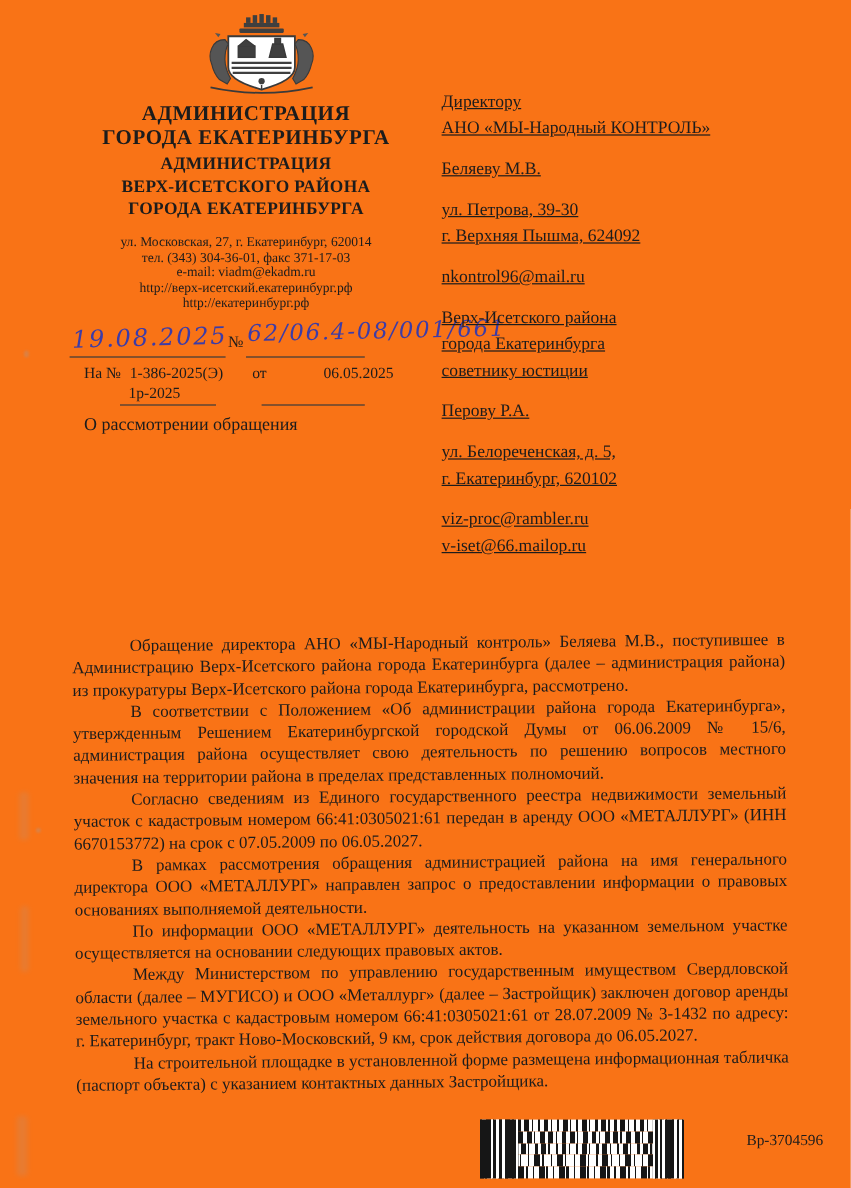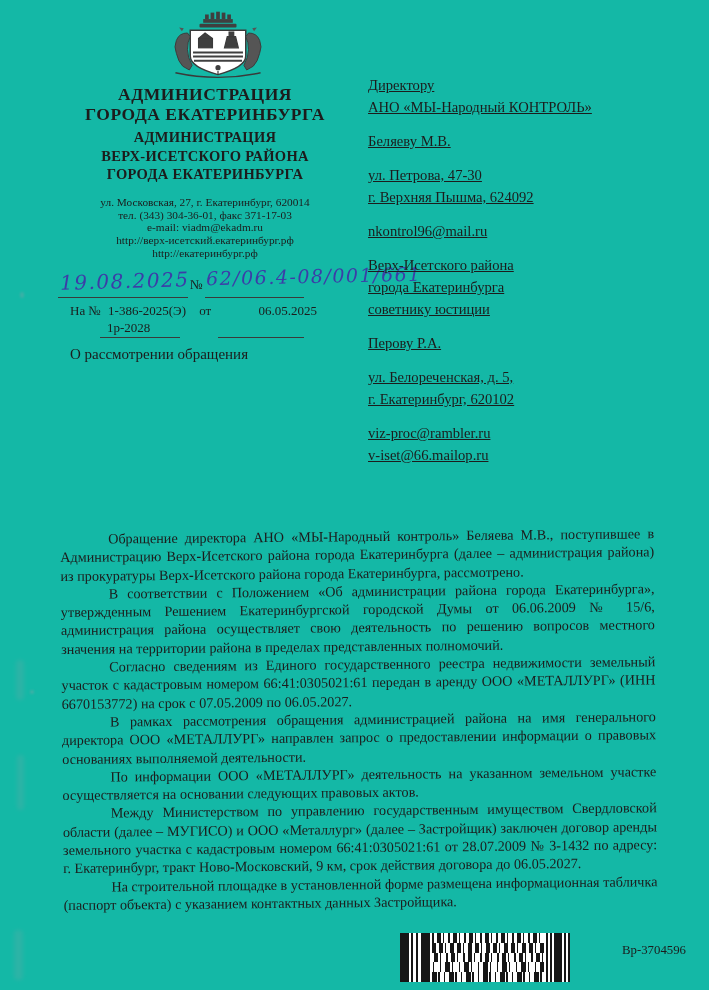--- a/index.html
+++ b/index.html
@@ -1,19 +1,19 @@
 <!DOCTYPE html>
 <html><head>
 <meta charset="utf-8">
 <style>
   html,body{margin:0;padding:0;background:#e8e8e8;}
   .page{
     position:relative;
     width:709px;height:990px;
-    background:#14b8a6;
+    background:#f97316;
     margin:0 auto;
     overflow:hidden;
     font-family:"Liberation Serif","DejaVu Serif",serif;
     color:#1c1c1c;
   }
   
   .coa{position:absolute;left:143px;top:8px;width:150px;height:74px;}
   .org1{position:absolute;left:40px;top:84px;width:330px;text-align:center;
         font-weight:bold;font-size:17.5px;line-height:20px;letter-spacing:.5px;}
   .org2{position:absolute;left:40px;top:128px;width:330px;text-align:center;
@@ -23,21 +23,21 @@
   
   .hand{font-style:italic;color:#3c3ca8;font-family:"DejaVu Serif",serif;
         letter-spacing:1.5px;font-size:20px;white-space:nowrap;}
   .hw-date{position:absolute;left:60px;top:269px;transform:rotate(-1.6deg);}
   .hw-num{position:absolute;left:206px;top:265px;font-size:19px;transform:rotate(-1.2deg);}
   .no-sign{position:absolute;left:190px;top:277px;font-size:13.5px;color:#1c1c1c;}
   .u1{position:absolute;left:58px;top:297px;width:130px;border-bottom:1.4px solid #3a3a3a;}
   .u2{position:absolute;left:205px;top:297px;width:99px;border-bottom:1.4px solid #3a3a3a;}
   .refrow{position:absolute;left:70px;top:303px;font-size:13px;white-space:nowrap;}
   .refrow .lbl{margin-right:4px;margin-top:35px;}
-  .refrow .num{margin-right:10px;}
+  .refrow .num{margin-right:21px;}
   .refrow .from{margin-right:44px;}
   .ref2{position:absolute;left:107px;top:320px;font-size:13px;}
   .u3{position:absolute;left:100px;top:337px;width:80px;border-bottom:1.2px solid #3a3a3a;}
   .u4{position:absolute;left:218px;top:337px;width:86px;border-bottom:1.2px solid #3a3a3a;}
   .subject{position:absolute;left:70px;top:346px;font-size:15px;text-align:center;}
   
   .recips{position:absolute;left:368px;top:74px;width:325px;font-size:14.6px;text-decoration:underline;}
   .r-line{height:22px;line-height:22px;white-space:nowrap;}
   .r-blank{height:12px;}
   
@@ -138,33 +138,33 @@
   <div class="hand hw-num">62/06.4-08/001/661</div>
   <div class="u1"></div>
   <div class="u2"></div>
 
   <div class="refrow">
     <span class="lbl">На №</span>
     <span class="num">1-386-2025(Э)</span>
     <span class="from">от</span>
     <span>06.05.2025</span>
   </div>
-  <div class="ref2">1р-2028</div>
+  <div class="ref2">1р-2025</div>
   <div class="u3"></div>
   <div class="u4"></div>
 
   <div class="subject">О рассмотрении обращения</div>
 
   <div class="recips">
     <div class="r-line">Директору</div>
     <div class="r-line">АНО «МЫ-Народный КОНТРОЛЬ»</div>
     <div class="r-blank"></div>
     <div class="r-line">Беляеву М.В.</div>
     <div class="r-blank"></div>
-    <div class="r-line">ул. Петрова, 47-30</div>
+    <div class="r-line">ул. Петрова, 39-30</div>
     <div class="r-line">г. Верхняя Пышма, 624092</div>
     <div class="r-blank"></div>
     <div class="r-line">nkontrol96@mail.ru</div>
     <div class="r-blank"></div>
     <div class="r-line">Верх-Исетского района</div>
     <div class="r-line">города Екатеринбурга</div>
     <div class="r-line">советнику юстиции</div>
     <div class="r-blank"></div>
     <div class="r-line">Перову Р.А.</div>
     <div class="r-blank"></div>

